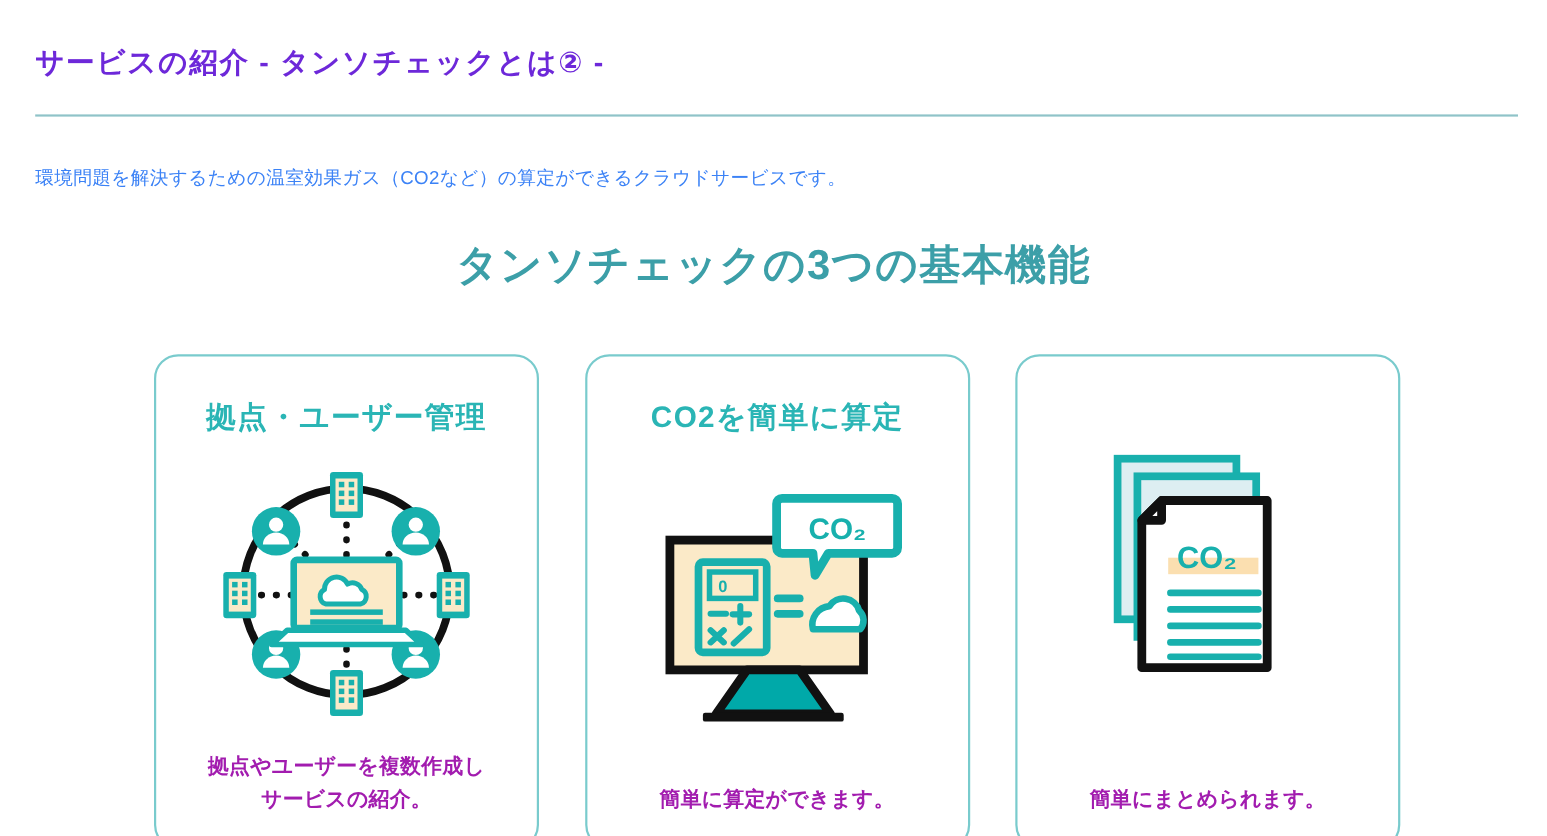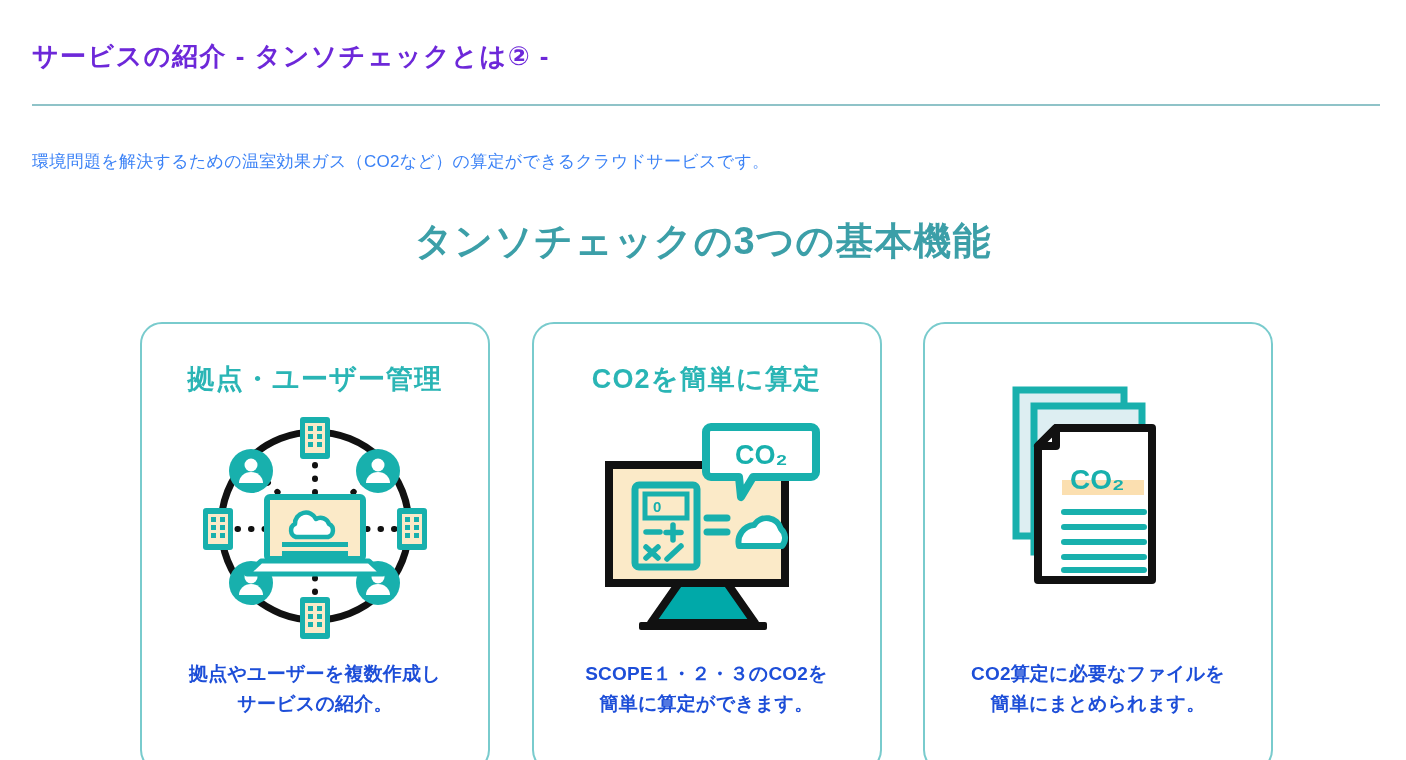--- a/index.html
+++ b/index.html
@@ -89,24 +89,24 @@
     line-height: 1;
   }
   .card-art {
     flex: 1;
     display: flex;
     align-items: center;
     justify-content: center;
     width: 100%;
   }
   .card-caption {
-    margin-bottom: 52px;
+    margin-bottom: 28px;
     font-size: 19px;
     font-weight: bold;
-    color: #1d4ed8;
+    color: #a21caf;
     text-align: center;
     line-height: 1.55;
     letter-spacing: 0.2px;
   }
   .card-caption .line { display: block; }
 </style>
 </head>
 <body>
 
 <div class="page-title">サービスの紹介 - タンソチェックとは② -</div>
@@ -257,21 +257,20 @@
 
         <path d="M152 127 a17 17 0 0 1 15 -21 a15 15 0 0 1 27 4 a12 12 0 0 1 1 17 h-43 z" fill="#ffffff" stroke="#18b0ad" stroke-width="6" stroke-linejoin="round"></path>
 
         <g>
           <path d="M124 8 h100 a5 5 0 0 1 5 5 v40 a5 5 0 0 1 -5 5 h-58 l-12 20 l-2 -20 h-28 a5 5 0 0 1 -5 -5 v-40 a5 5 0 0 1 5 -5 z" fill="#ffffff" stroke="#18b0ad" stroke-width="8" stroke-linejoin="round"></path>
           <text x="148" y="45" font-family="'Liberation Sans',sans-serif" font-size="27" font-weight="bold" fill="#18b0ad">CO₂</text>
         </g>
       </svg>
     </div>
     <div class="card-caption">
-      <span class="line">SCOPE１・２・３のCO2を</span>
       <span class="line">簡単に算定ができます。</span>
     </div>
   </div>
 
   <div class="card">
     <div class="card-art">
       <svg width="180" height="215" viewBox="0 0 180 215">
 
         <rect x="8" y="6" width="108" height="146" fill="#ddeef2" stroke="#18b0ad" stroke-width="7"></rect>
         <rect x="26" y="22" width="108" height="146" fill="#ddeef2" stroke="#18b0ad" stroke-width="7"></rect>
@@ -285,18 +284,17 @@
         <g stroke="#18b0ad" stroke-width="6" stroke-linecap="round">
           <line x1="56" y1="128" x2="136" y2="128"></line>
           <line x1="56" y1="143" x2="136" y2="143"></line>
           <line x1="56" y1="158" x2="136" y2="158"></line>
           <line x1="56" y1="173" x2="136" y2="173"></line>
           <line x1="56" y1="186" x2="136" y2="186"></line>
         </g>
       </svg>
     </div>
     <div class="card-caption">
-      <span class="line">CO2算定に必要なファイルを</span>
       <span class="line">簡単にまとめられます。</span>
     </div>
   </div>
 
 </div>
 
 </body></html>

